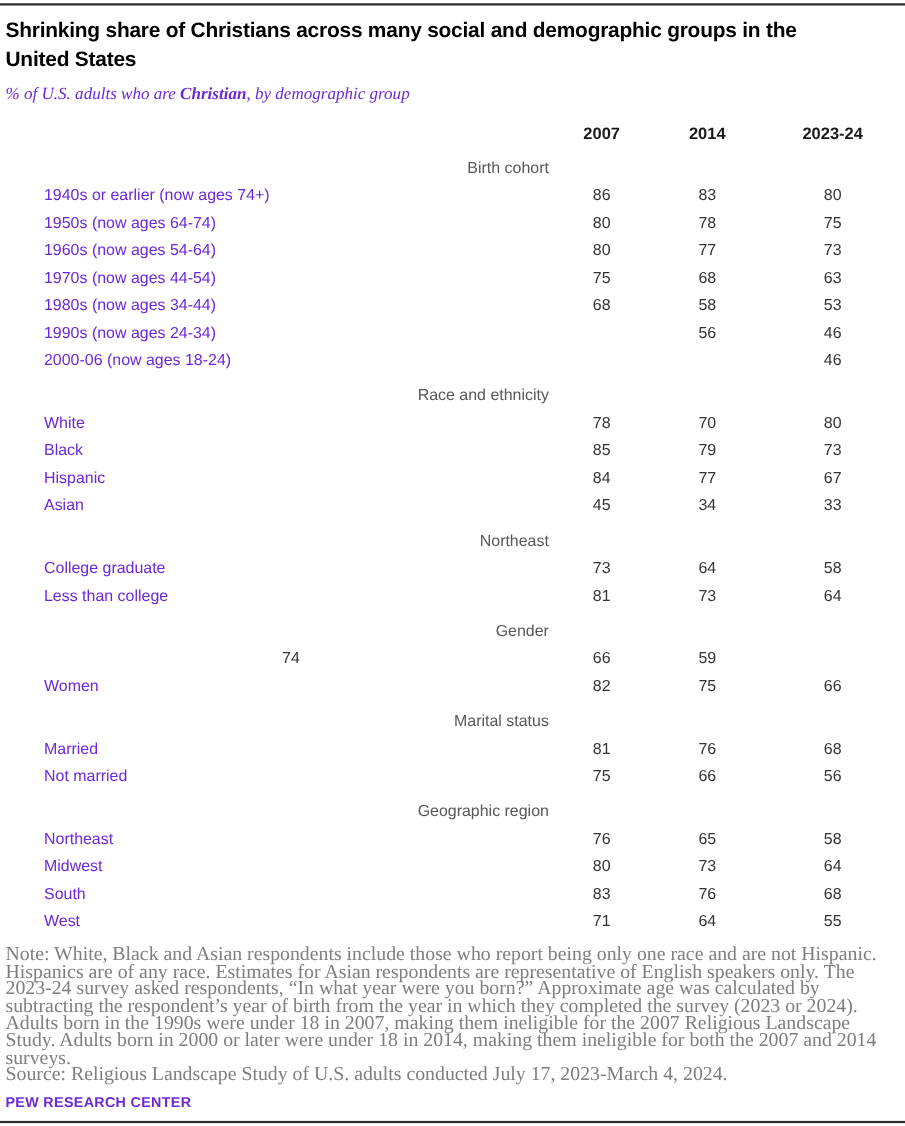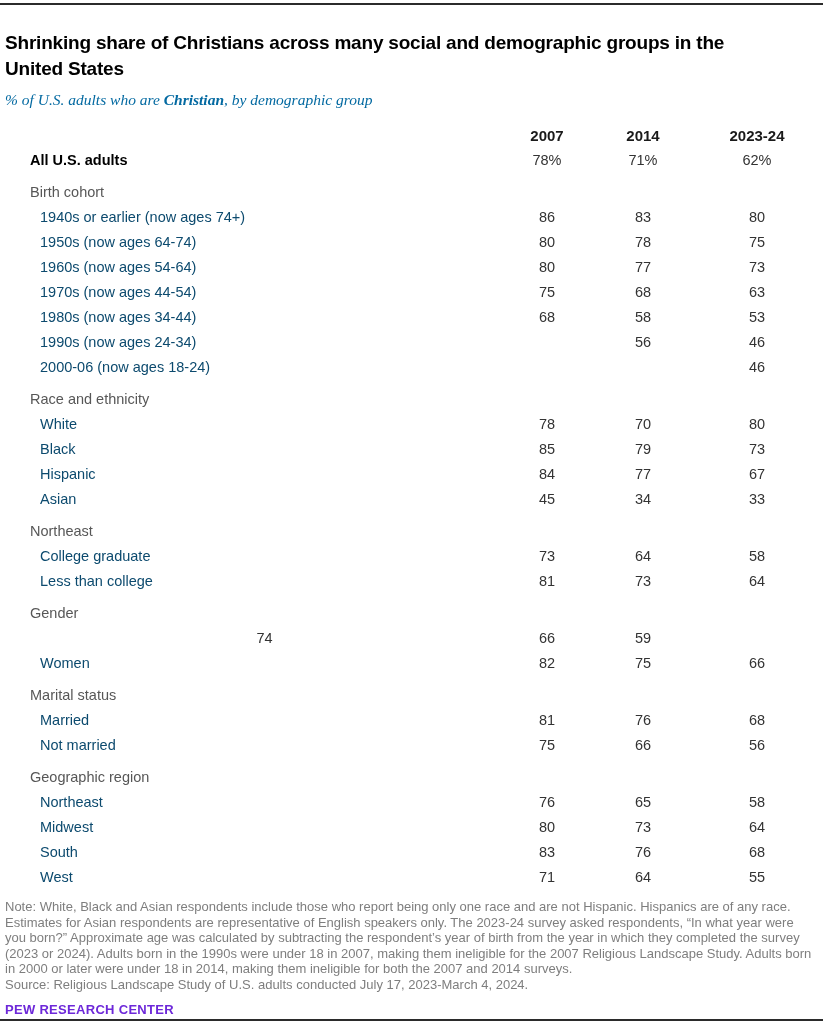--- a/index.html
+++ b/index.html
@@ -4,21 +4,21 @@
 <style>
   * { box-sizing: border-box; }
   html, body { margin: 0; padding: 0; background: #ffffff; }
   body { font-family: "Liberation Sans", sans-serif; }
   .page {
     position: relative;
     width: 823px;
     height: 1024px;
     background: #ffffff;
     overflow: hidden;
-    padding: 14px 0 0 5px;
+    padding: 0 0 0 5px;
   }
   .rule {
     position: absolute;
     left: 0;
     width: 823px;
     height: 2px;
     background: #2b2b2b;
   }
   .rule.top { top: 3px; }
   .rule.bottom { bottom: 3px; }
@@ -31,52 +31,53 @@
     line-height: 26px;
     letter-spacing: -0.2px;
     white-space: pre-line;
     max-width: 812px;
   }
   .subtitle {
     margin: 9px 0 0 0;
     font-family: "Liberation Serif", serif;
     font-style: italic;
     font-size: 15.5px;
-    color: #0369a1;
+    color: #6d28d9;
   }
   .subtitle b { font-weight: bold; }
 
   .table { margin-top: 15px; }
   .trow {
     display: grid;
     grid-template-columns: 1fr 96px 96px 132px;
     align-items: center;
     height: 25px;
     font-size: 14.5px;
     margin-left: 25px;
   }
   .trow.head { height: 23px; }
   .trow.head .num {
     font-weight: bold;
     color: #1a1a1a;
     font-size: 15px;
   }
-  .trow .lab { color: #0c4a6e; padding-left: 10px; }
+  .trow .lab { color: #6d28d9; padding-left: 10px; }
   .trow .num { text-align: center; color: #333333; }
   .trow.total .lab { font-weight: bold; color: #000000; padding-left: 0; }
   .trow.section { margin-top: 7px; }
-  .trow.section .lab { color: #575757; padding-left: 0; }
+  .trow.section .lab { color: #575757; padding-left: 0; text-align: right; }
 
   .note {
     margin: 10px 0 0 0;
     padding-right: 6px;
-    font-size: 13px;
+    font-size: 18px;
     line-height: 15.6px;
     color: #7e7e7e;
     max-width: 818px;
+    font-family: Liberation Serif, serif;
   }
   .brand {
     margin: 9px 0 0 0;
     font-size: 13px;
     font-weight: bold;
     color: #6d28d9;
     letter-spacing: 0.3px;
   }
 </style>
 </head>
@@ -90,26 +91,20 @@
 
   <p class="subtitle"><span>% of U.S. adults who are </span><b>Christian</b><span>, by demographic group</span></p>
 
   <div class="table" id="table">
       <div class="trow head">
         <div class="lab"></div>
         <div class="num">2007</div>
         <div class="num">2014</div>
         <div class="num">2023-24</div>
       </div>
-      <div class="trow total">
-        <div class="lab">All U.S. adults</div>
-        <div class="num">78%</div>
-        <div class="num">71%</div>
-        <div class="num">62%</div>
-      </div>
       <div class="trow section">
         <div class="lab">Birth cohort</div>
         <div class="num"></div>
         <div class="num"></div>
         <div class="num"></div>
       </div>
       <div class="trow">
         <div class="lab">1940s or earlier (now ages 74+)</div>
         <div class="num">86</div>
         <div class="num">83</div>

